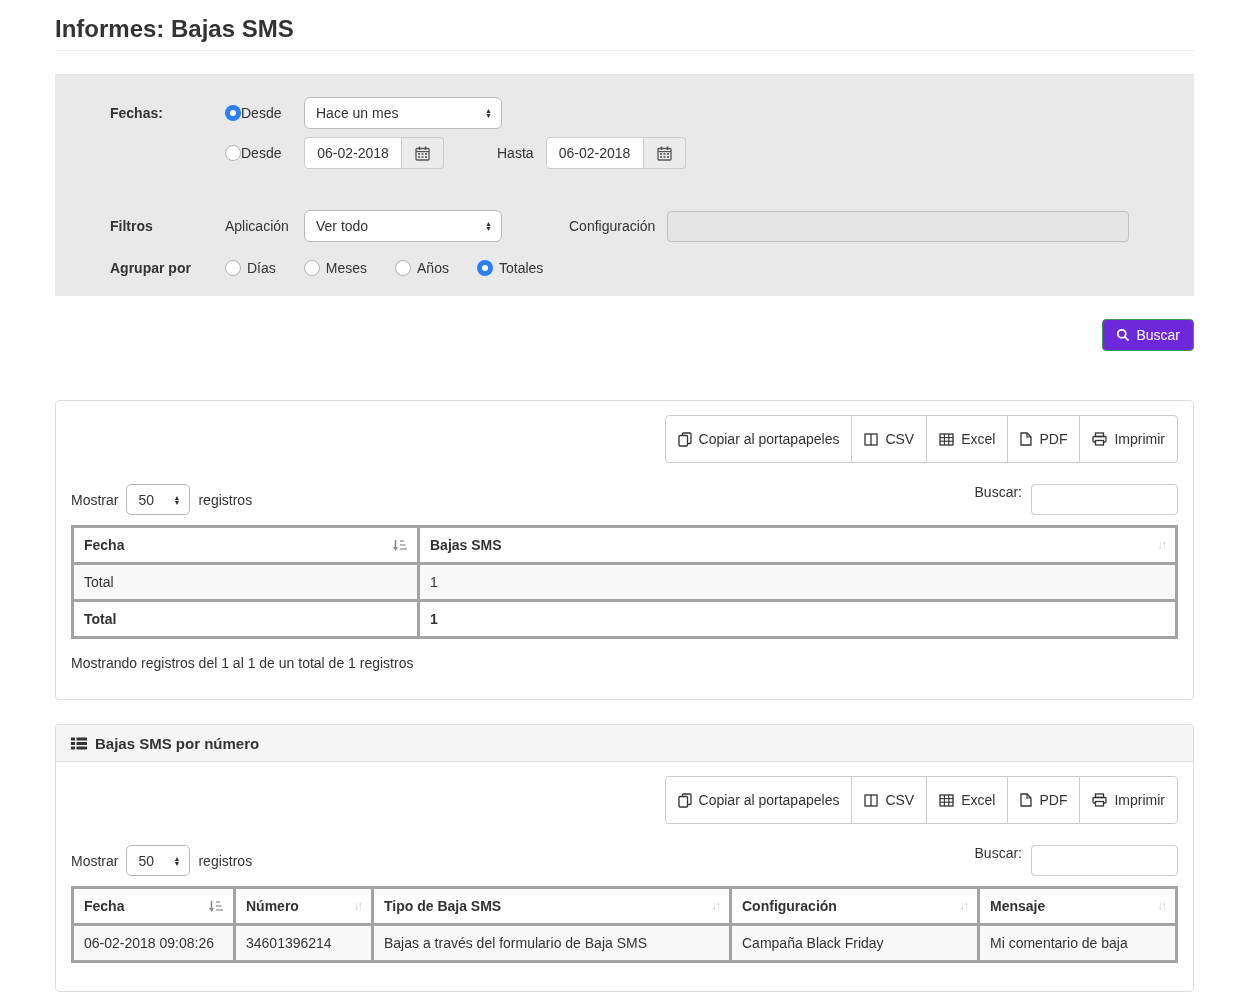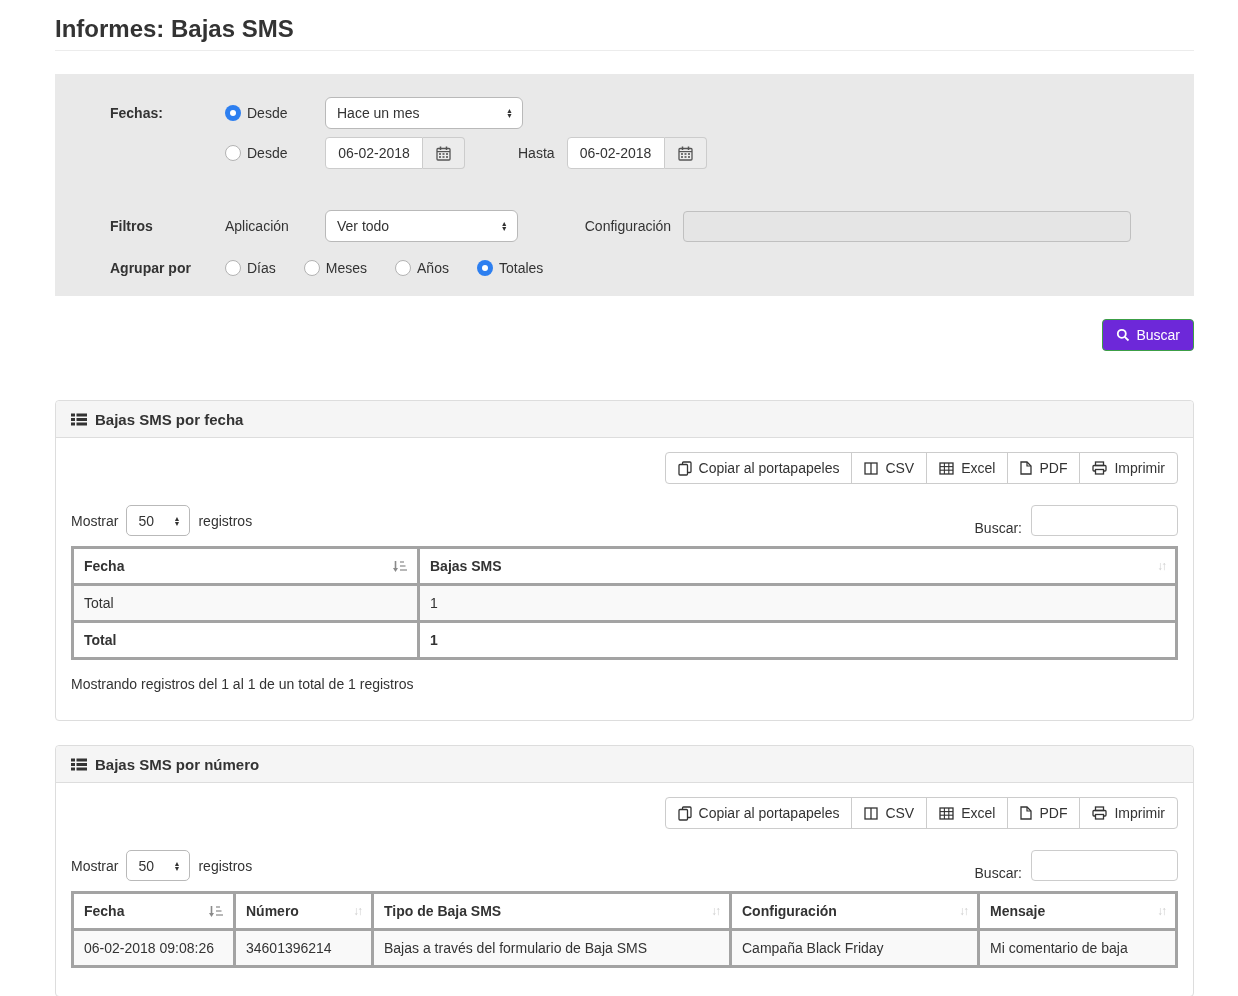--- a/index.html
+++ b/index.html
@@ -20,21 +20,21 @@
     margin-bottom:23px;
   }
 
   
   .filter-panel { background:#e9e9e9; padding:23px 63px 20px 55px; margin-bottom:23px; }
   .f-row { display:flex; align-items:center; }
   .f-row.r1 { margin-bottom:8px; }
   .f-row.r2 { margin-bottom:41px; }
   .f-row.r3 { margin-bottom:18px; }
   .f-label { width:115px; font-weight:bold; flex-shrink:0; }
-  .f-cell-80 { width:100px; flex-shrink:0; display:flex; align-items:center; gap:6px; }
+  .f-cell-80 { width:79px; flex-shrink:0; display:flex; align-items:center; }
   .radio { width:16px; height:16px; border-radius:50%; flex-shrink:0; cursor:pointer; }
   .radio.off { background:#fff; border:1px solid #b3b3b3; }
   .radio.on { background:#2d7ff0; position:relative; }
   .radio.on::after { content:""; position:absolute; top:5px; left:5px; width:6px; height:6px; border-radius:50%; background:#fff; }
   .sel {
     background:#fff; border:1px solid #b9b9b9; border-radius:6px;
     height:32px; display:flex; align-items:center; justify-content:space-between;
     padding:0 9px 0 11px; cursor:pointer;
   }
   .sel.w198 { width:198px; }
@@ -68,32 +68,32 @@
     background:#f5f5f5; border-bottom:1px solid #ddd; border-radius:4px 4px 0 0;
     padding:10px 15px; display:flex; align-items:center; gap:8px;
     font-size:15px; font-weight:bold; color:#333; height:37px;
   }
   .panel-body { padding:14px 15px 28px 15px; }
 
   
   .export-row { display:flex; justify-content:flex-end; margin-bottom:21px; }
   .btn-group { display:flex; }
   .btn-export {
-    height:32px; padding:0 12px; background:#fff; border:1px solid #ccc;
+    height:48px; padding:0 12px; background:#fff; border:1px solid #ccc;
     display:flex; align-items:center; gap:7px; font-size:14px; color:#333;
     margin-left:-1px; cursor:pointer; white-space:nowrap;
   }
   .btn-export.first { border-radius:4px 0 0 4px; margin-left:0; }
   .btn-export.last { border-radius:0 4px 4px 0; }
 
   
   .controls-row { display:flex; justify-content:space-between; align-items:center; margin-bottom:10px; }
   .length-ctl { display:flex; align-items:center; gap:8px; }
   .sel.w64 { width:64px; height:31px; border-radius:5px; border-color:#b9b9b9; }
-  .search-ctl { display:flex; align-items:flex-end; gap:9px; }
+  .search-ctl { display:flex; align-items:flex-start; gap:9px; }
   .search-input { width:147px; height:31px; border:1px solid #ccc; border-radius:4px; padding:0 8px; font-size:14px; font-family:inherit; }
 
   
   table.dt { width:100%; border-collapse:collapse; }
   .dt th, .dt td { border:3px solid #a3a3a3; padding:9px 10px; text-align:left; font-size:14px; color:#333; }
   .dt th { font-weight:bold; height:37px; }
   .dt td { height:37px; }
   .dt tr.odd td { background:#f9f9f9; }
   .dt .tfoot td { font-weight:bold; background:#fff; }
   .th-inner { display:flex; align-items:center; justify-content:space-between; gap:6px; }
@@ -227,35 +227,20 @@
         <svg width="14" height="14" viewBox="0 0 14 14">
             <circle cx="5.8" cy="5.8" r="4" fill="none" stroke="#fff" stroke-width="1.8"></circle>
             <line x1="8.8" y1="8.8" x2="12.5" y2="12.5" stroke="#fff" stroke-width="1.8"></line>
           </svg>
       </span>
       <span>Buscar</span>
     </button>
   </div>
 
   <div class="panel">
-    <div class="panel-heading">
-      <span class="icon">
-        <svg width="16" height="13" viewBox="0 0 16 13">
-            <g fill="#333">
-              <rect x="0" y="0.5" width="4" height="3"></rect>
-              <rect x="5.5" y="0.5" width="10.5" height="3"></rect>
-              <rect x="0" y="5" width="4" height="3"></rect>
-              <rect x="5.5" y="5" width="10.5" height="3"></rect>
-              <rect x="0" y="9.5" width="4" height="3"></rect>
-              <rect x="5.5" y="9.5" width="10.5" height="3"></rect>
-            </g>
-          </svg>
-      </span>
-      <span>Bajas SMS por fecha</span>
-    </div>
     <div class="panel-body">
 
       <div class="export-row">
         <div class="btn-group">
           <button class="btn-export first">
             <span class="icon">
                 <svg width="14" height="15" viewBox="0 0 14 15">
                   <rect x="4.5" y="1" width="8.5" height="10.5" rx="1" fill="#fff" stroke="#333" stroke-width="1.3"></rect>
                   <rect x="1" y="3.5" width="8.5" height="10.5" rx="1" fill="#fff" stroke="#333" stroke-width="1.3"></rect>
                 </svg>

